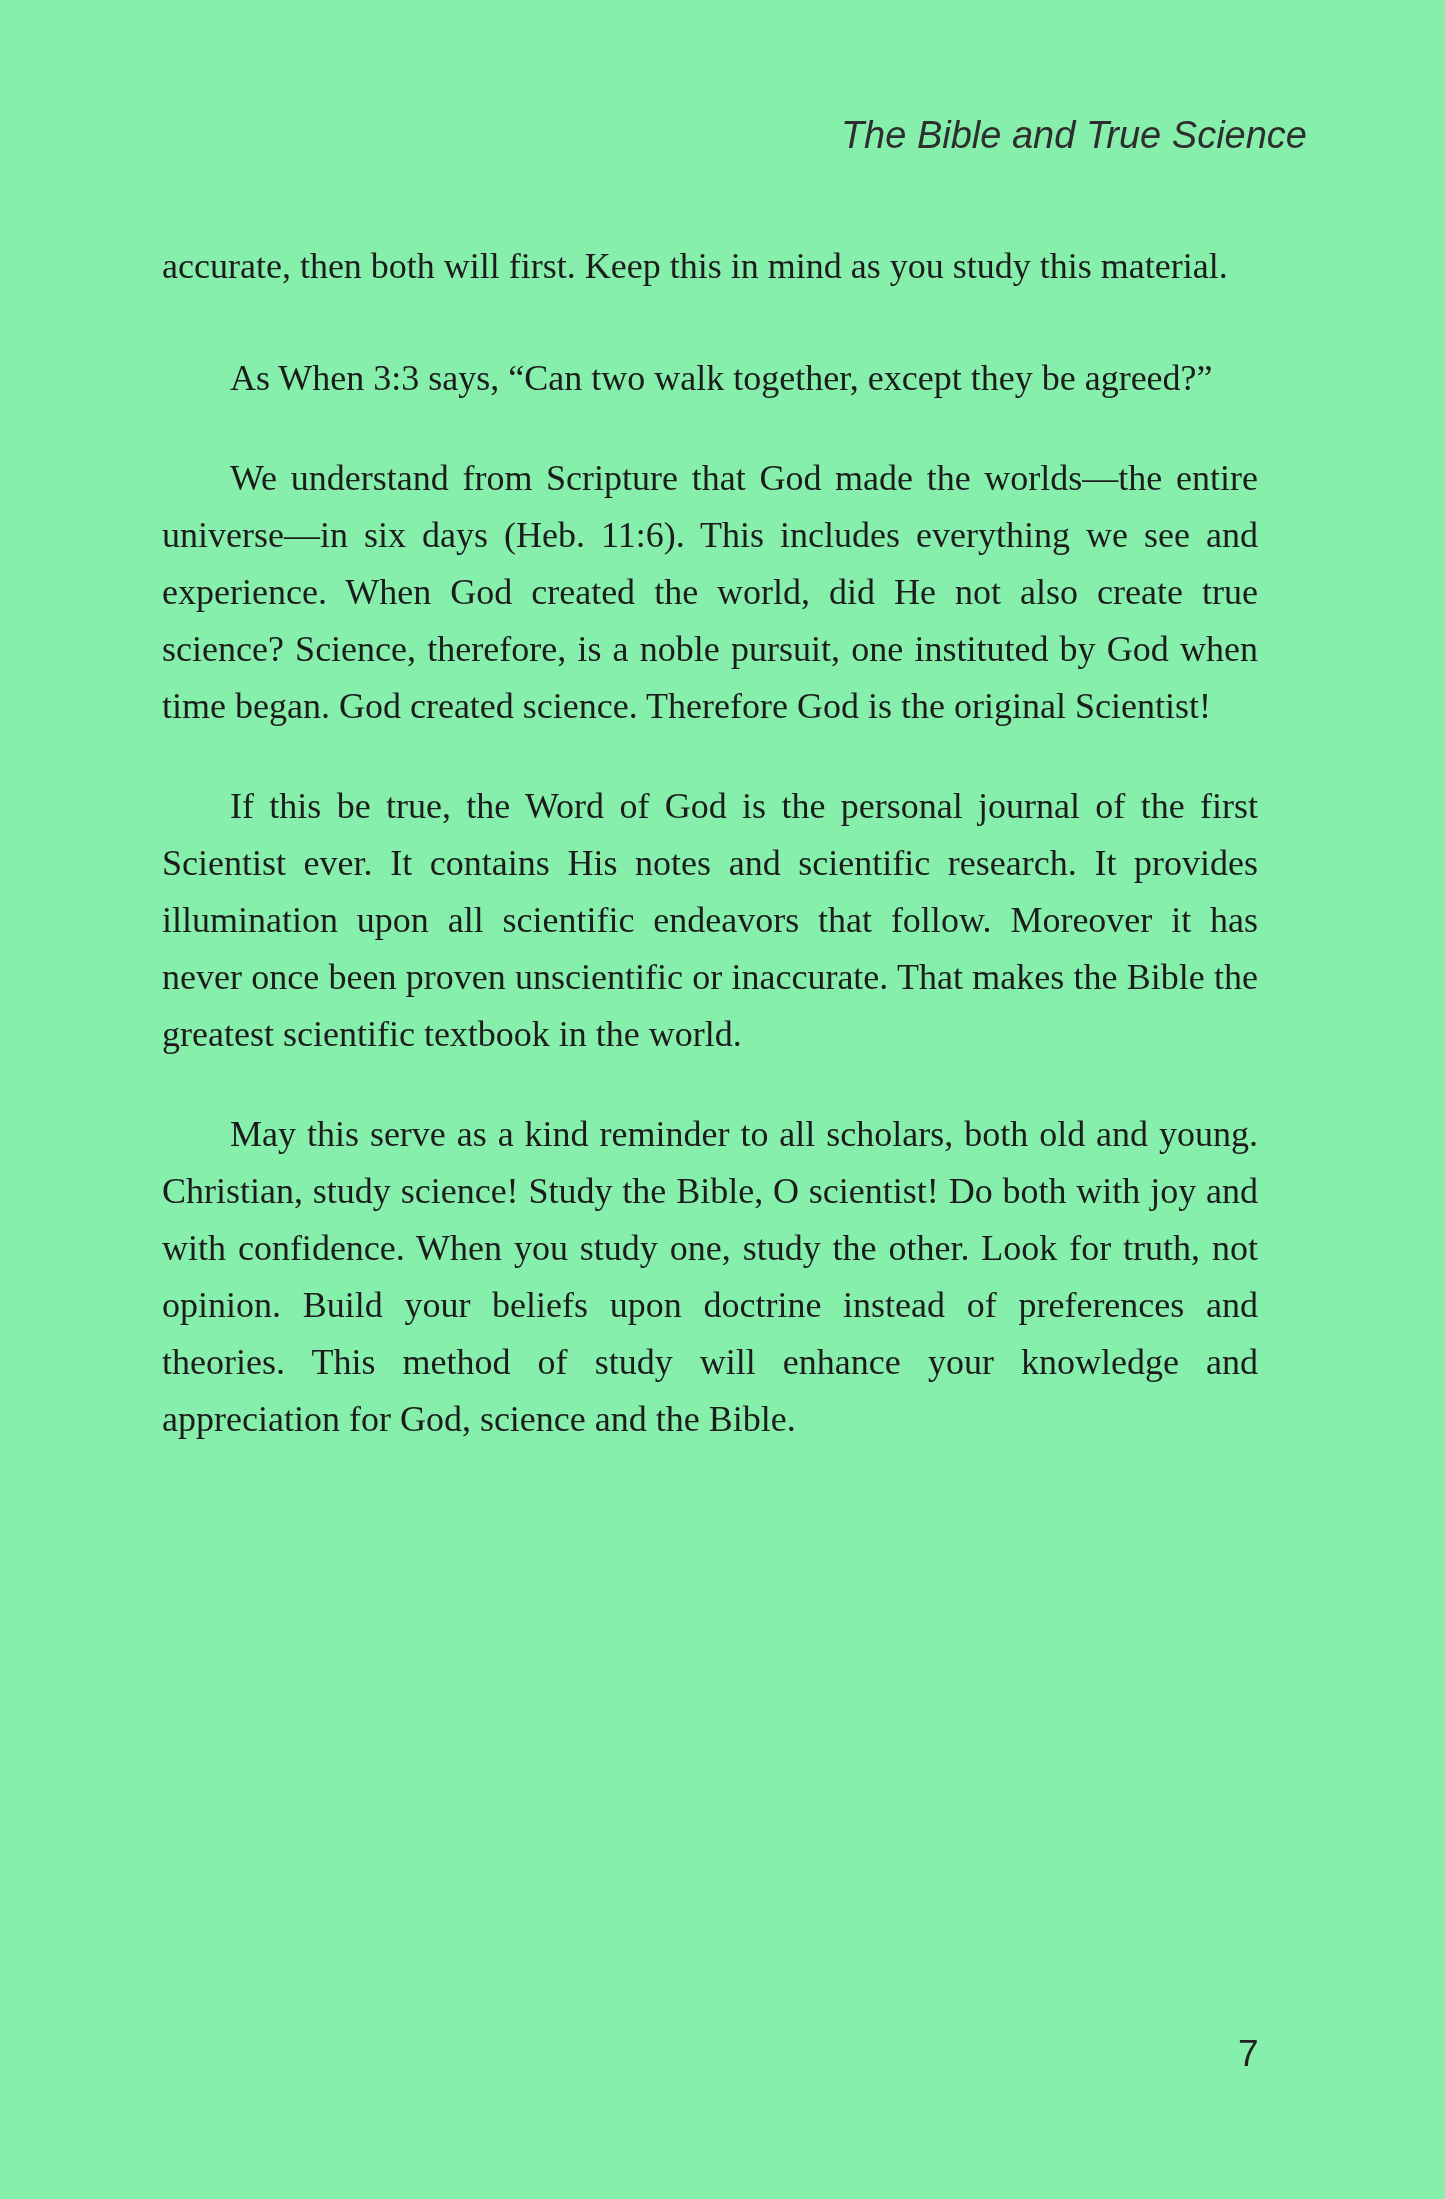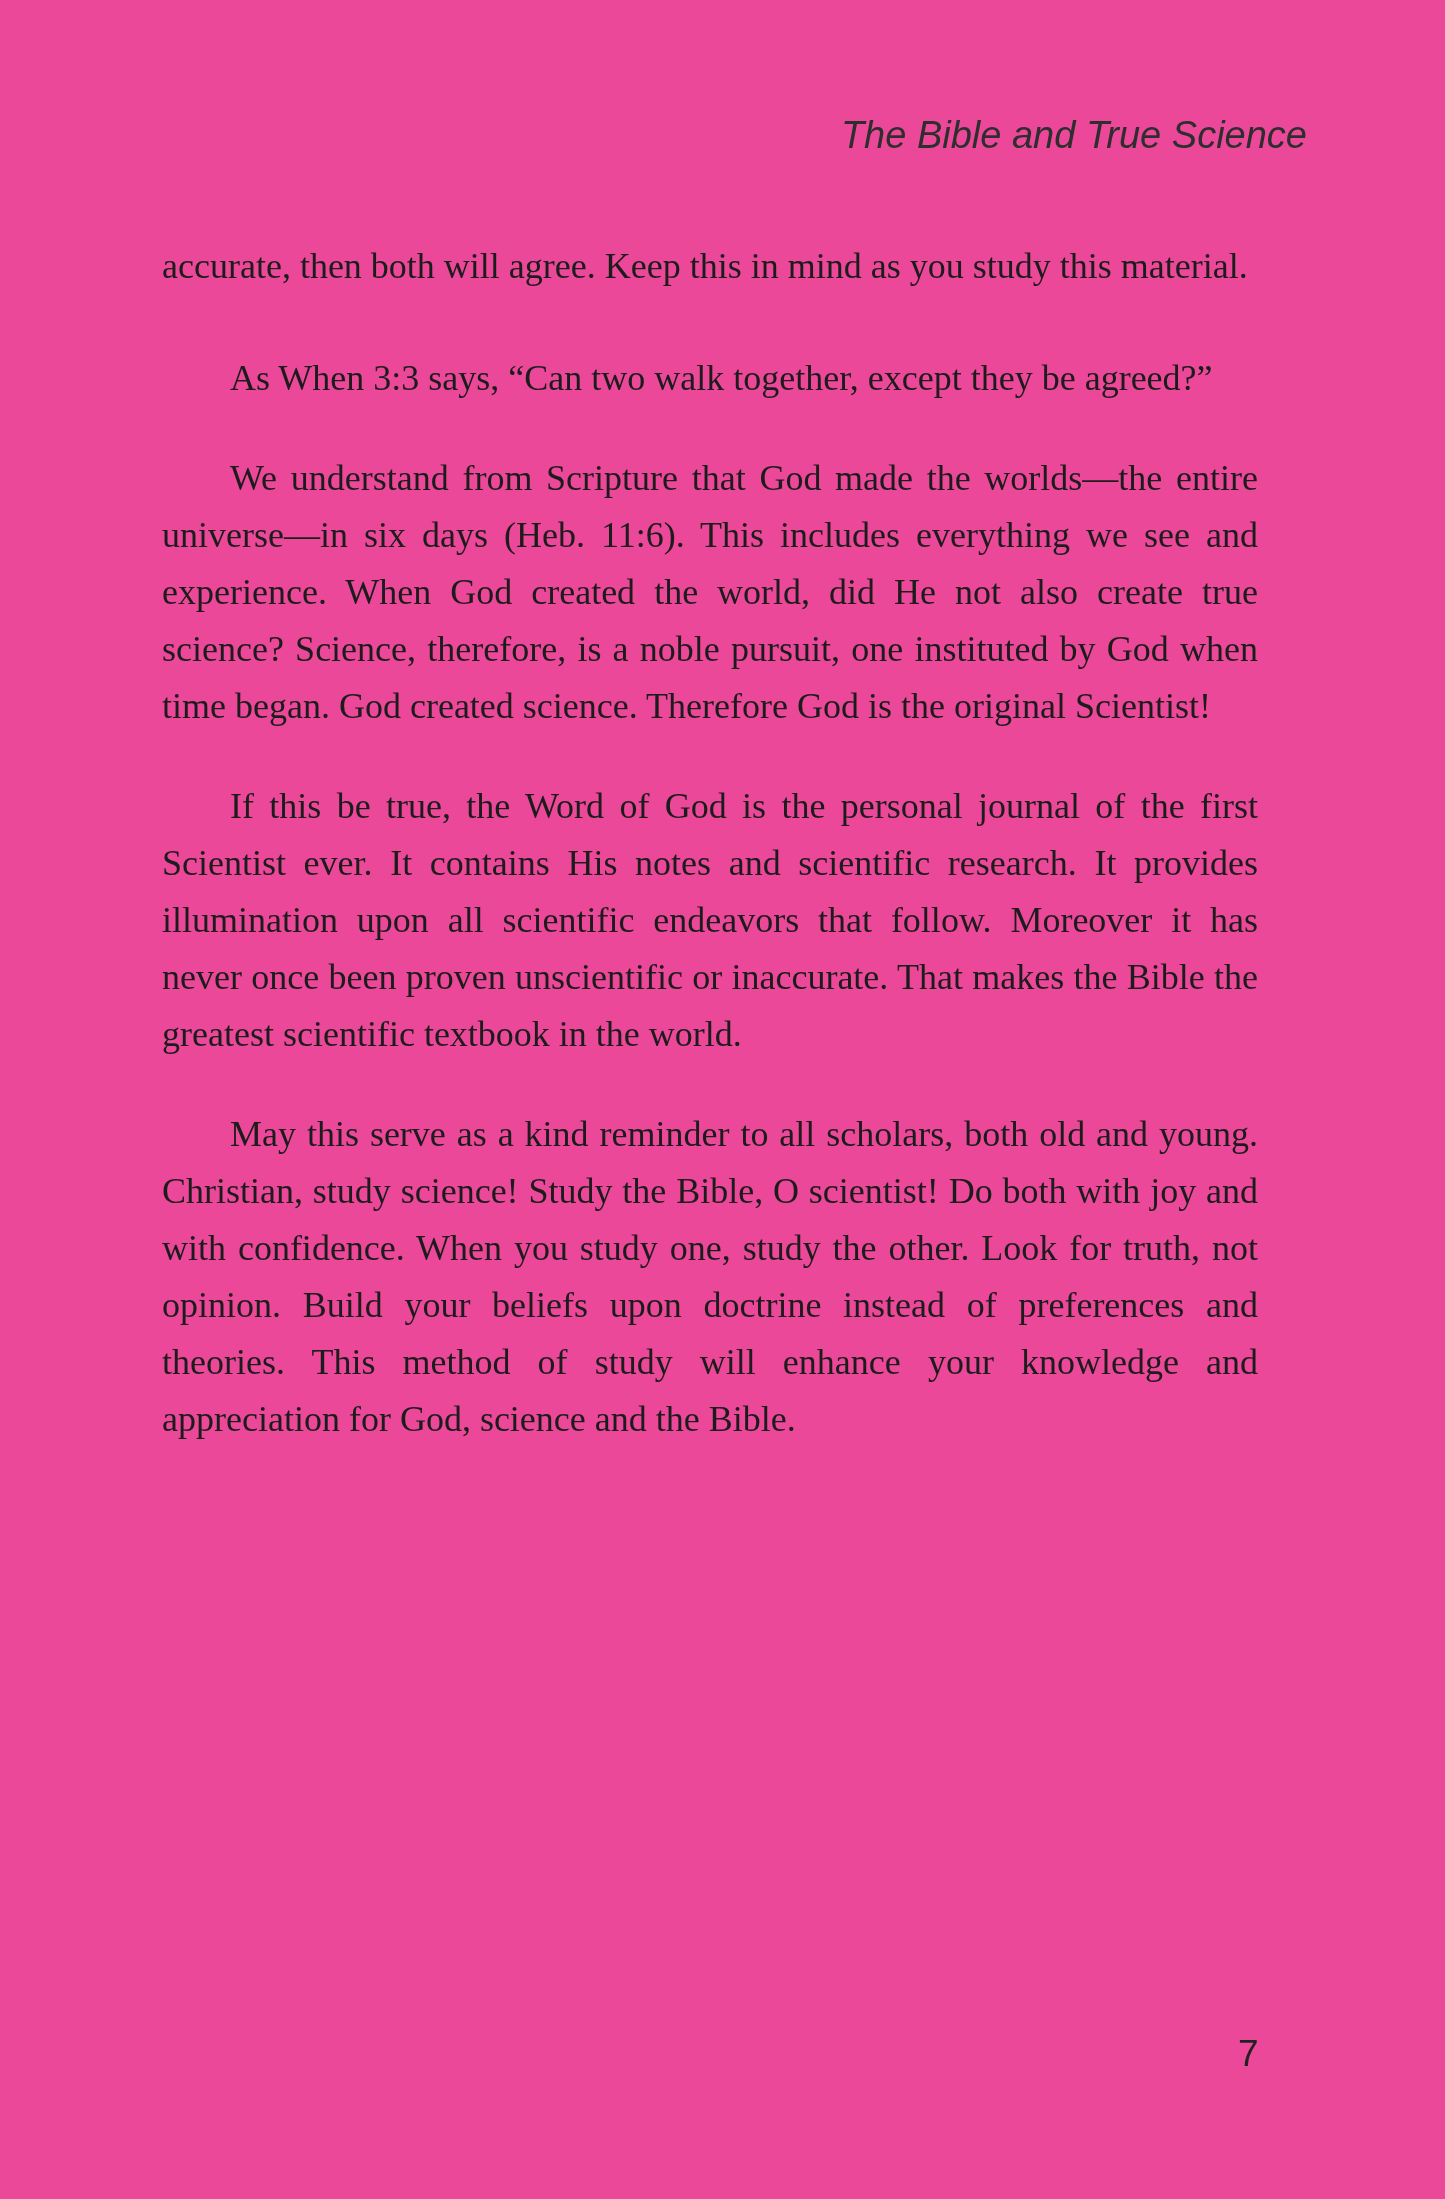--- a/index.html
+++ b/index.html
@@ -4,21 +4,21 @@
 <style>
   html, body {
     margin: 0;
     padding: 0;
     background: #ffffff;
   }
   .page {
     position: relative;
     width: 1445px;
     height: 2199px;
-    background: #ec4899;
+    background: #86efac;
     overflow: hidden;
   }
   .running-header {
     position: absolute;
     top: 114px;
     right: 138px;
     font-family: "Liberation Sans", sans-serif;
     font-style: italic;
     font-weight: 400;
     font-size: 38px;
@@ -68,21 +68,21 @@
 </style>
 </head>
 <body>
 
 <div class="page">
 
   <div class="running-header">The Bible and True Science</div>
 
   <div class="text-column">
 
-    <p class="no-indent">accurate, then both will agree. Keep this in mind as you study this material.</p>
+    <p class="no-indent">accurate, then both will first. Keep this in mind as you study this material.</p>
 
     <p class="quote">As When 3:3 says, “Can two walk together, except they be agreed?”</p>
 
 
     <p>We understand from Scripture that God made the worlds—the entire universe—in six days (Heb. 11:6). This includes everything we see and experience. When God created the world, did He not also create true science? Science, therefore, is a noble pursuit, one instituted by God when time began. God created science. Therefore God is the original Scientist!</p>
 
     <p>If this be true, the Word of God is the personal journal of the first Scientist ever. It contains His notes and scientific research. It provides illumination upon all scientific endeavors that follow. Moreover it has never once been proven unscientific or inaccurate. That makes the Bible the greatest scientific textbook in the world.</p>
 
     <p>May this serve as a kind reminder to all scholars, both old and young. Christian, study science! Study the Bible, O scientist! Do both with joy and with confidence. When you study one, study the other. Look for truth, not opinion. Build your beliefs upon doctrine instead of preferences and theories. This method of study will enhance your knowledge and appreciation for God, science and the Bible.</p>
 

